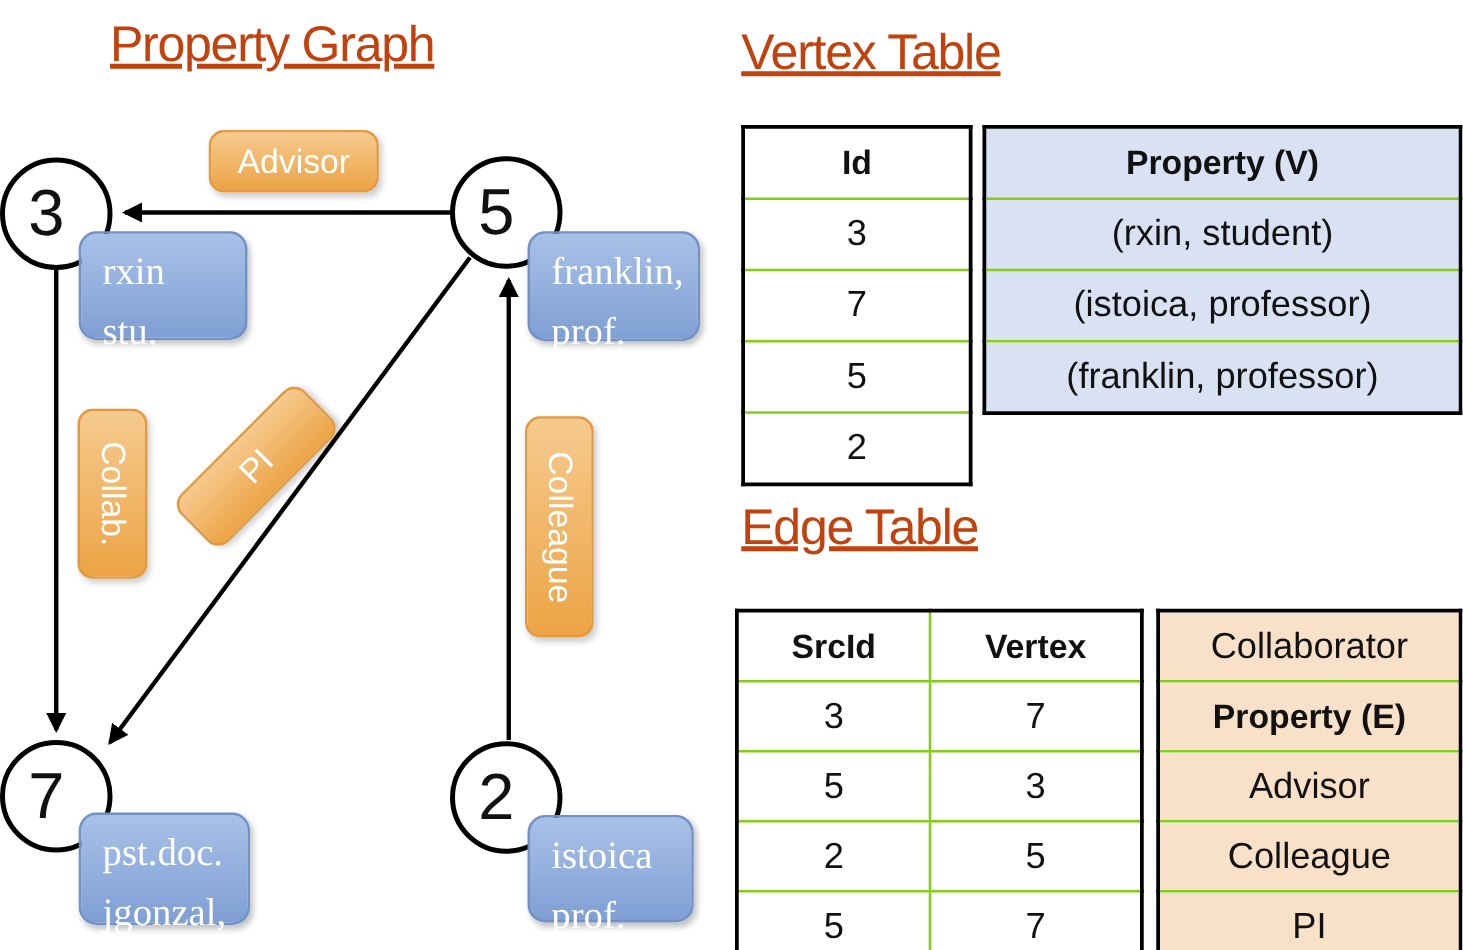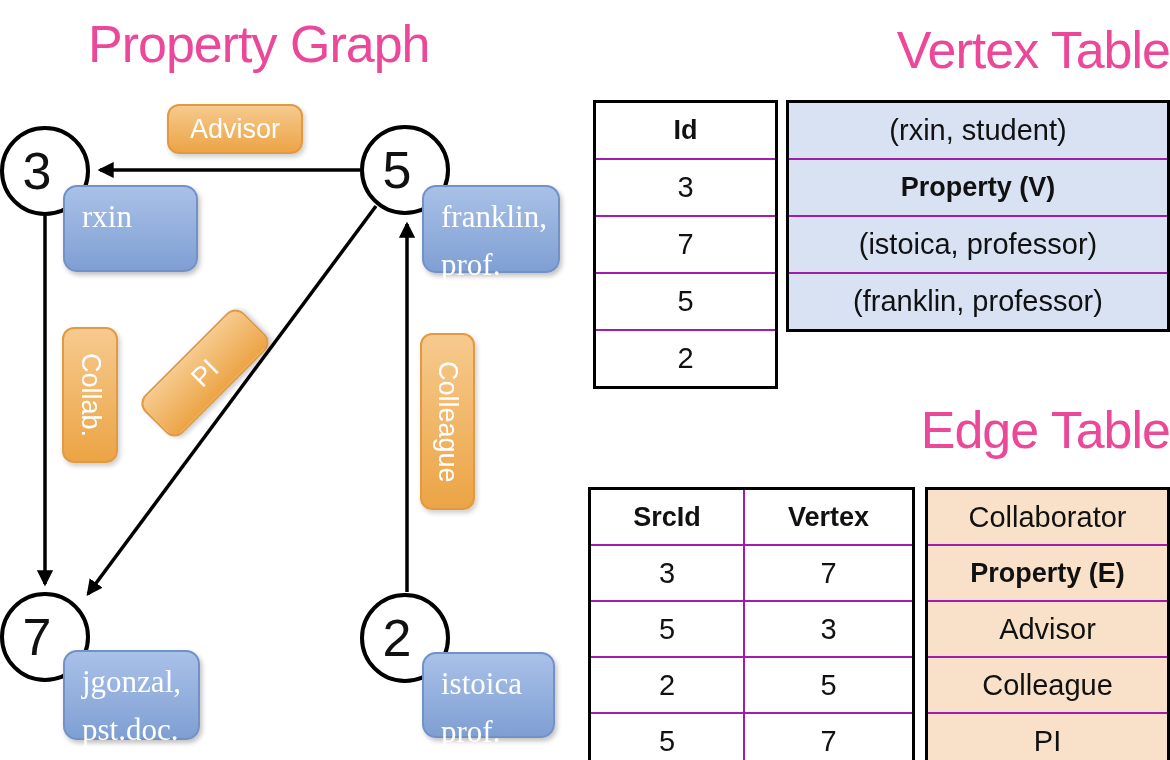--- a/index.html
+++ b/index.html
@@ -1,24 +1,24 @@
 <!DOCTYPE html>
 <html><head>
 <meta charset="utf-8">
 <style>
   html,body{margin:0;padding:0;}
   body{
     width:1170px;height:760px;position:relative;overflow:hidden;
     background:#ffffff;font-family:"Liberation Sans",sans-serif;color:#111;
   }
   .title{
-    position:absolute;font-size:52px;font-weight:400;letter-spacing:-1px;
-    color:#ec4899;white-space:nowrap;
-  }
-  .title.centered{text-align:right;}
+    position:absolute;font-size:40px;font-weight:400;letter-spacing:-1px;
+    color:#c2410c;white-space:nowrap;text-decoration:underline;
+  }
+  .title.centered{text-align:left;}
   
   .node{
     position:absolute;width:90px;height:90px;box-sizing:border-box;
     border:4px solid #000;border-radius:50%;background:#fff;
     display:flex;align-items:center;justify-content:center;
     font-size:52px;padding-right:16px;z-index:1;
   }
   
   svg.edges{position:absolute;left:0;top:0;z-index:2;pointer-events:none;}
   
@@ -38,21 +38,21 @@
     color:#fff;font-size:27px;display:flex;align-items:center;justify-content:center;
     box-shadow:2px 3px 5px rgba(0,0,0,.2);
   }
   .vtext{writing-mode:vertical-rl;text-orientation:mixed;}
   
   table.tbl{
     position:absolute;border-collapse:collapse;table-layout:fixed;
     border:3px solid #000;
   }
   table.tbl td{
-    border:2px solid #a21caf;text-align:center;vertical-align:middle;
+    border:2px solid #84cc16;text-align:center;vertical-align:middle;
     font-size:29px;padding:0;overflow:hidden;white-space:nowrap;
   }
   table.tbl td.hdr{font-weight:bold;font-size:27px;}
   table.vt td{height:55px;}
   table.et td{height:54px;margin-top:35px;}
   .bluefill td{background:#d8e2f3;}
   .peachfill td{background:#f8e1c8;}
 </style>
 </head>
 <body>
@@ -79,28 +79,29 @@
     </marker>
   </defs>
   <line x1="360" y1="170" x2="100" y2="170" stroke="#000" stroke-width="3.5" marker-end="url(#arr)"></line>
   <line x1="45" y1="216" x2="45" y2="584" stroke="#000" stroke-width="3.5" marker-end="url(#arr)"></line>
   <line x1="376" y1="206" x2="88" y2="594" stroke="#000" stroke-width="3.5" marker-end="url(#arr)"></line>
   <line x1="407" y1="592" x2="407" y2="224" stroke="#000" stroke-width="3.5" marker-end="url(#arr)"></line>
 </svg>
 
 <div class="vprop" style="left:63px;top:185px;width:135px;height:87px;">
   <div>rxin</div>
+  <div>stu.</div>
 </div>
 <div class="vprop" style="left:422px;top:185px;width:138px;height:88px;">
   <div>franklin,</div>
   <div>prof.</div>
 </div>
 <div class="vprop" style="left:63px;top:650px;width:137px;height:90px;">
+  <div>pst.doc.</div>
   <div>jgonzal,</div>
-  <div>pst.doc.</div>
 </div>
 <div class="vprop" style="left:422px;top:652px;width:133px;height:86px;">
   <div>istoica</div>
   <div>prof.</div>
 </div>
 
 <div class="elabel" style="left:167px;top:104px;width:136px;height:50px;">
   <span>Advisor</span>
 </div>
 <div class="elabel vtext" style="left:62px;top:327px;width:56px;height:136px;">
@@ -131,24 +132,24 @@
       </tr>
   <tr>
         <td>2</td>
       </tr>
 </tbody>
   </table>
 
 <table class="tbl vt bluefill" style="left:786px;top:100px;width:384px;">
   <tbody>
       <tr>
+        <td class="hdr">Property (V)</td>
+      </tr>
+  <tr>
         <td>(rxin, student)</td>
-      </tr>
-  <tr>
-        <td class="hdr">Property (V)</td>
       </tr>
   <tr>
         <td>(istoica, professor)</td>
       </tr>
   <tr>
         <td>(franklin, professor)</td>
       </tr>
 </tbody>
   </table>
 

